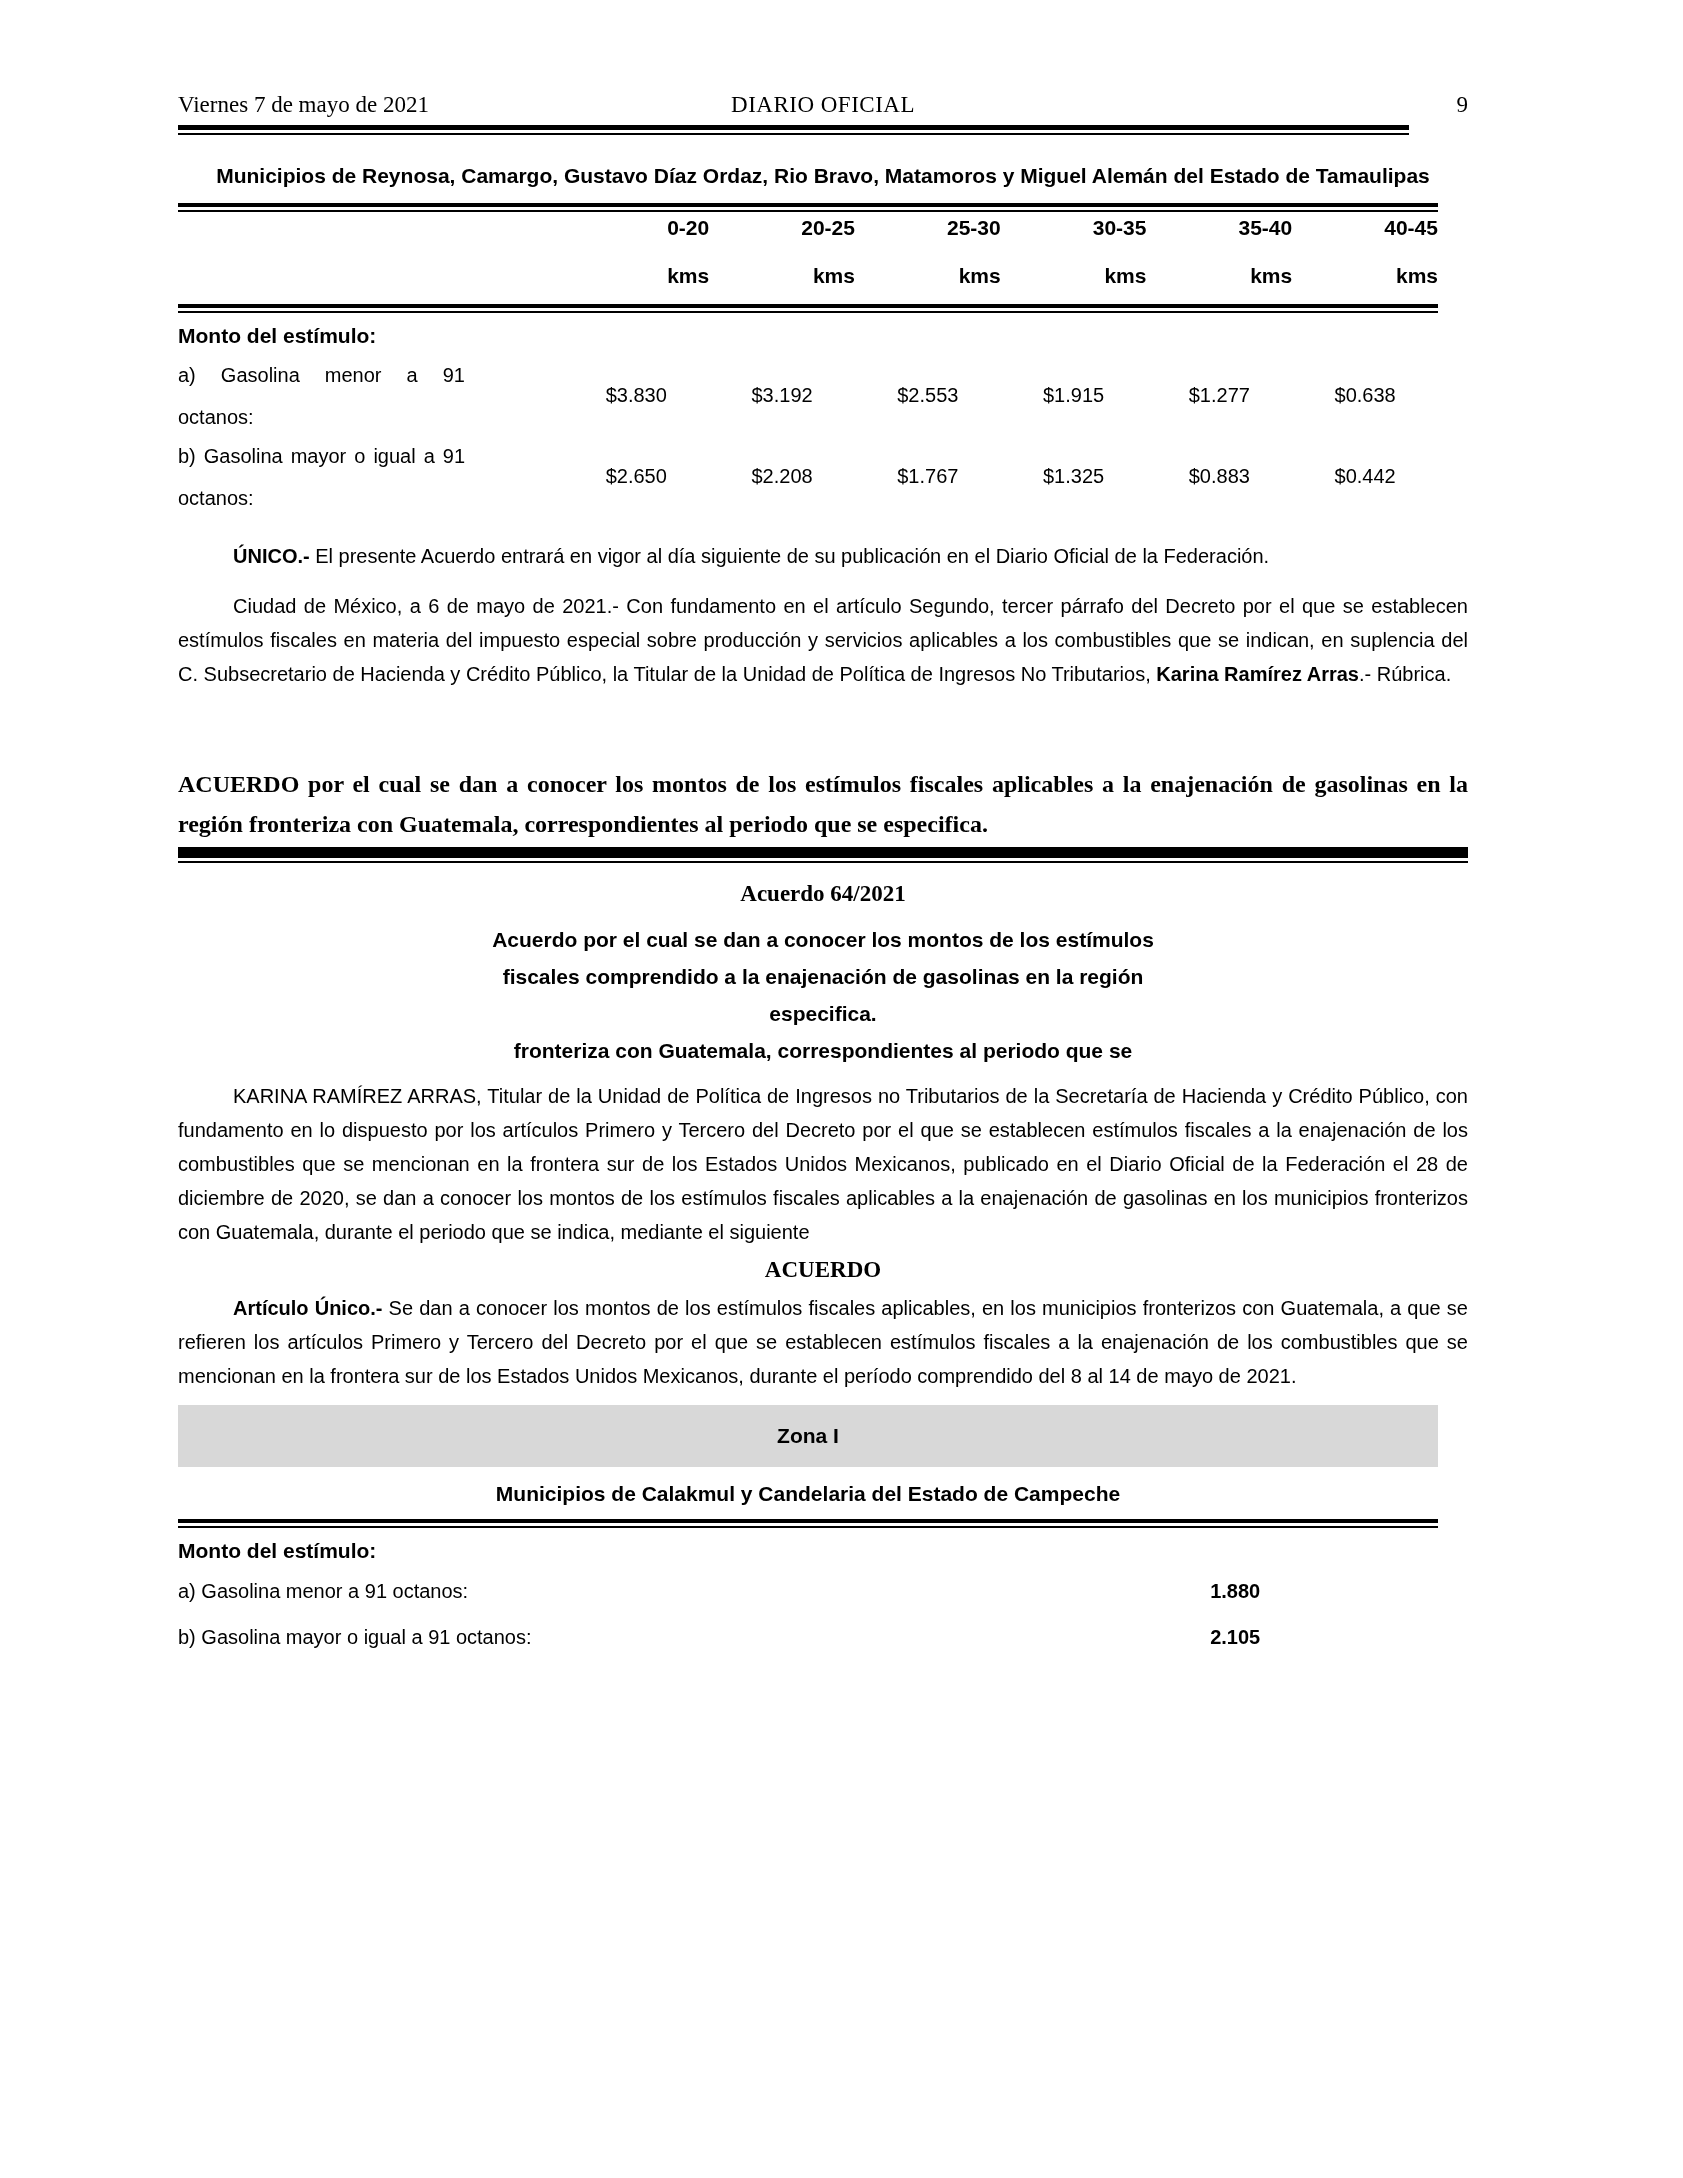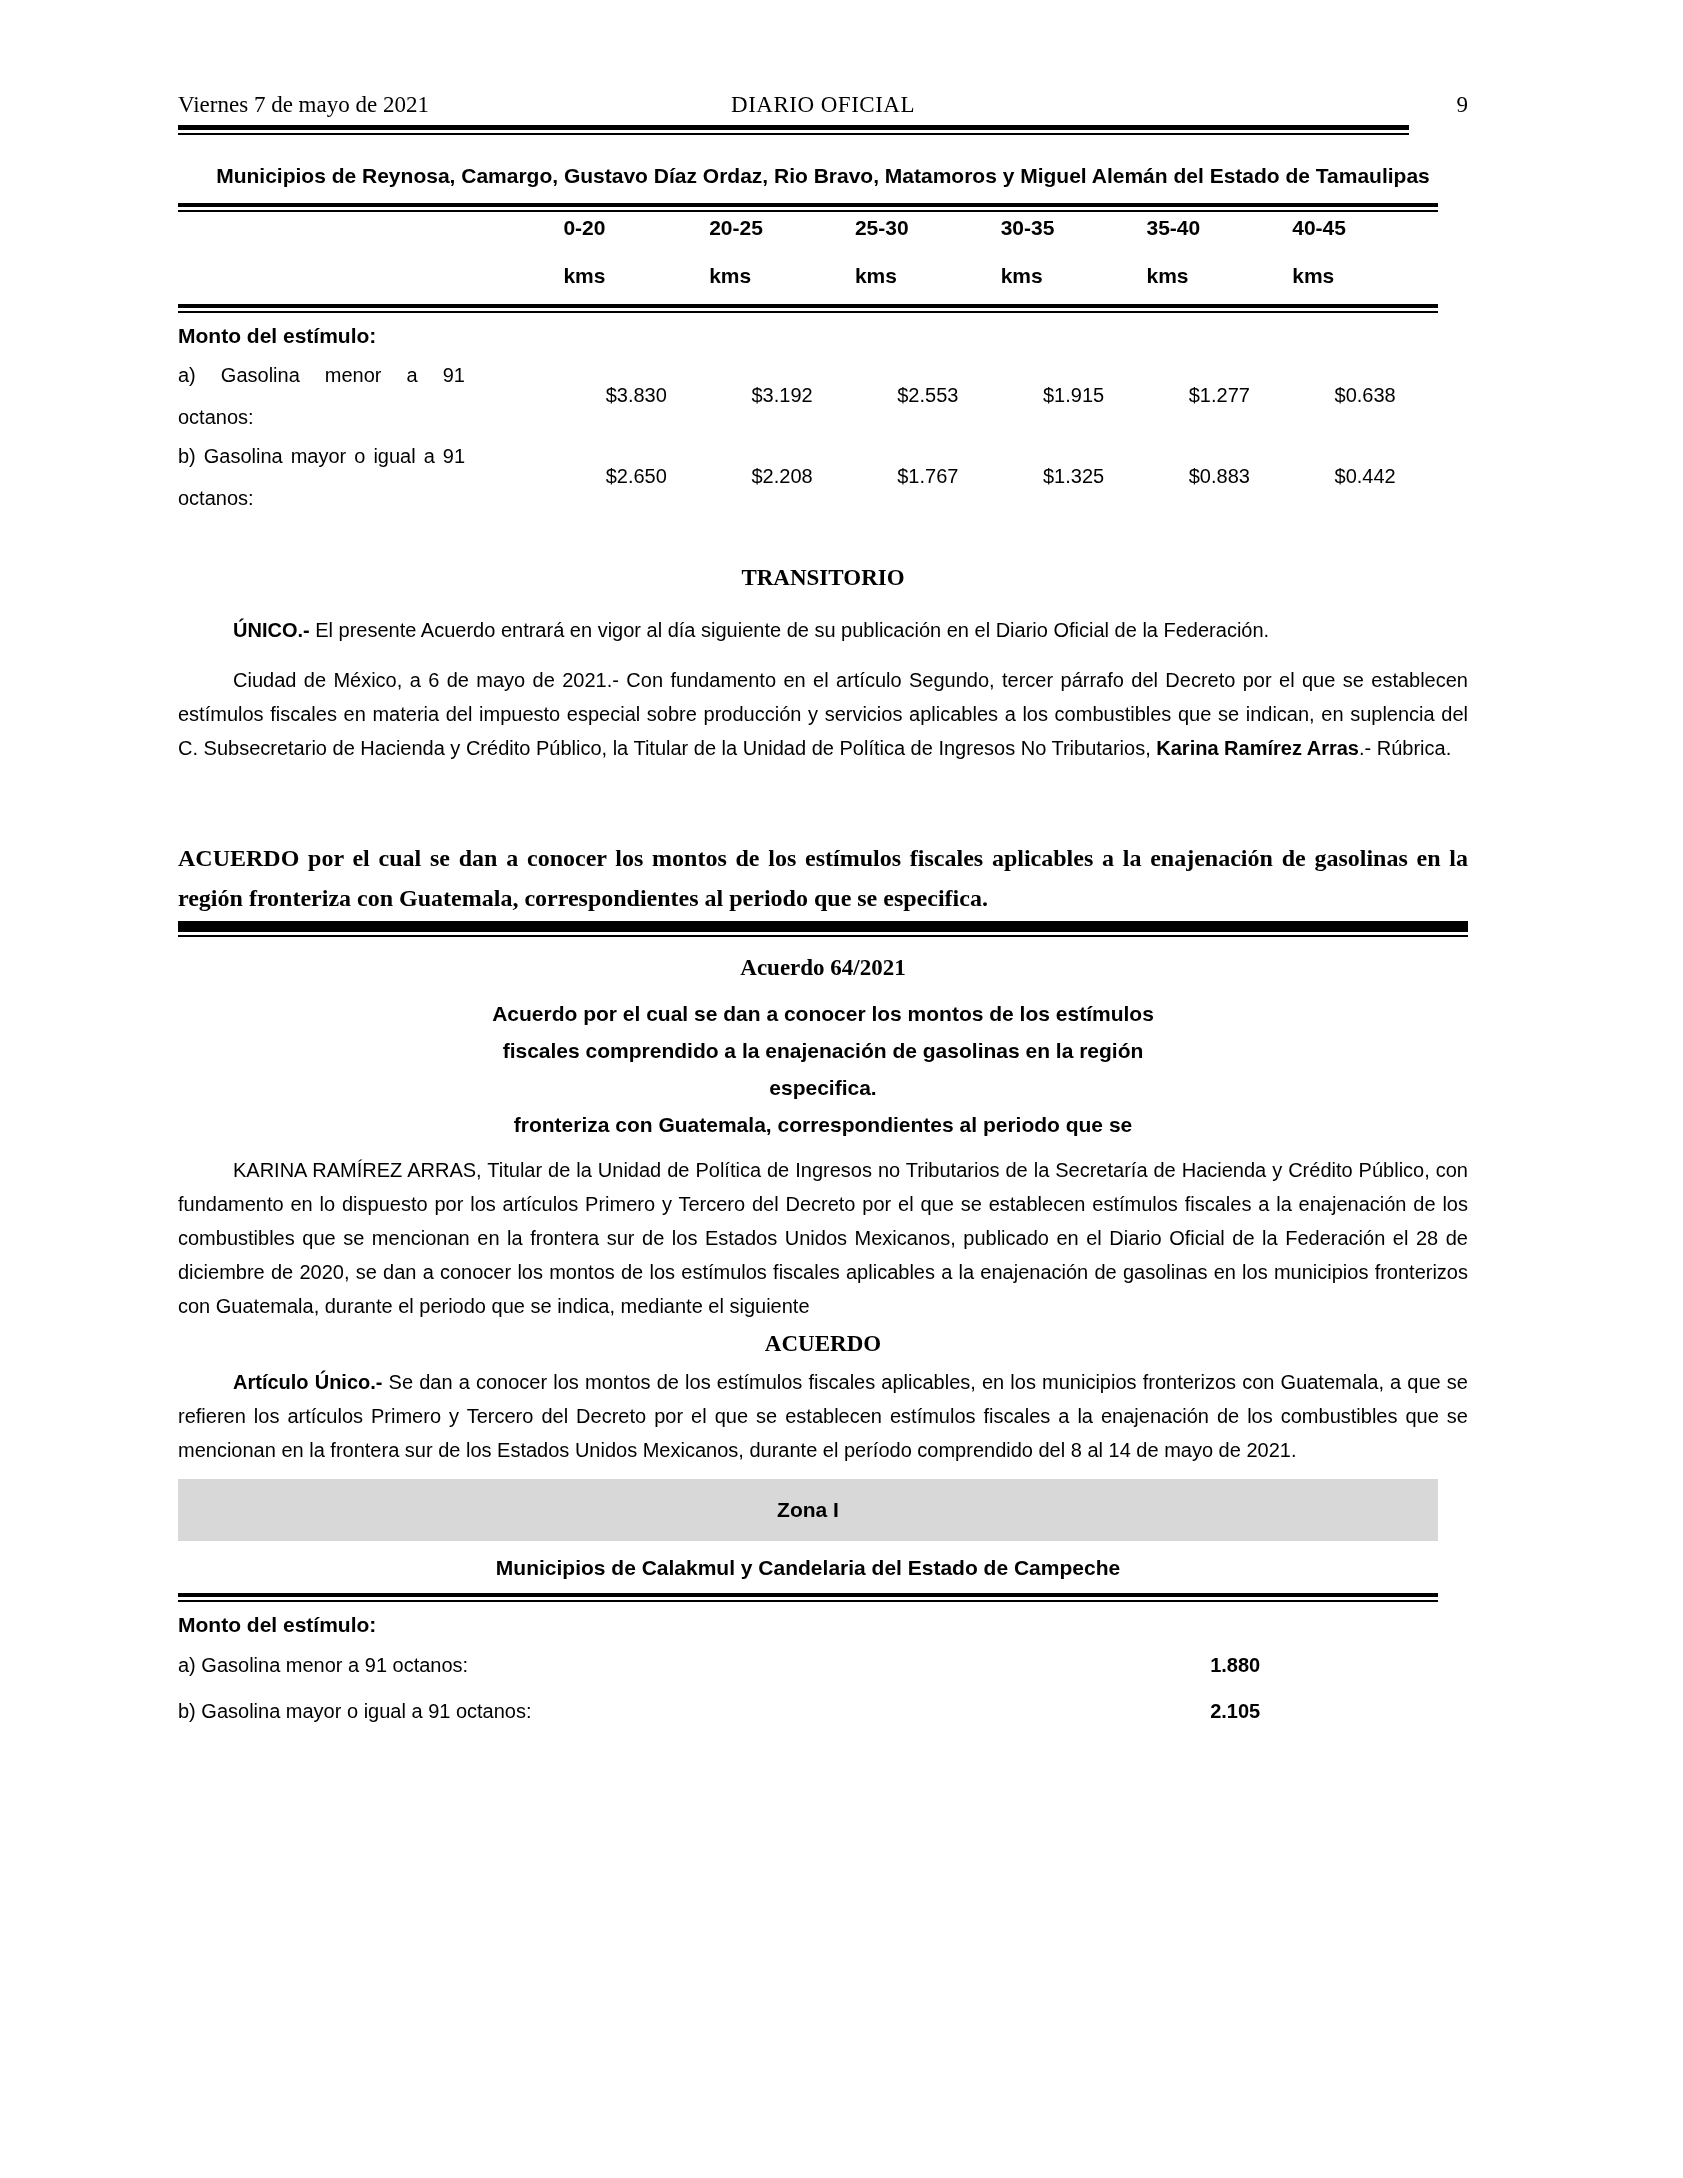--- a/index.html
+++ b/index.html
@@ -44,21 +44,21 @@
   }
   
   .t1{width:1260px;}
   .t1 .rule-top{margin-top:9px;}
   .t1-head{
     display:flex;padding-top:4px;padding-bottom:16px;
     font-family:"Liberation Sans","DejaVu Sans",sans-serif;
     font-weight:bold;font-size:21px;
   }
   .t1-label-col{width:386px;}
-  .t1-col{width:146px;text-align:left;}
+  .t1-col{width:146px;text-align:right;}
   .t1-col .range{line-height:24px;margin-bottom:24px;}
   .t1-col .unit{line-height:24px;}
   .t1-section{
     margin-top:10px;
     font-family:"Liberation Sans","DejaVu Sans",sans-serif;
     font-weight:bold;font-size:21px;line-height:26px;
   }
   .t1-rows{margin-top:6px;}
   .t1-row{display:flex;align-items:center;height:81px;
     font-family:"Liberation Sans","DejaVu Sans",sans-serif;
@@ -203,21 +203,20 @@
           <div class="val">$2.650</div>
           <div class="val">$2.208</div>
           <div class="val">$1.767</div>
           <div class="val">$1.325</div>
           <div class="val">$0.883</div>
           <div class="val">$0.442</div>
         </div>
       </div>
     </div>
 
-    <div class="serif-heading mt-transitorio">TRANSITORIO</div>
     <p class="body-par indent mt-unico"><b class="lead">ÚNICO.-</b><span> El presente Acuerdo entrará en vigor al día siguiente de su publicación en el Diario Oficial de la Federación.</span></p>
     <p class="body-par indent mt-ciudad"><span>Ciudad de México, a 6 de mayo de 2021.- Con fundamento en el artículo Segundo, tercer párrafo del Decreto por el que se establecen estímulos fiscales en materia del impuesto especial sobre producción y servicios aplicables a los combustibles que se indican, en suplencia del C. Subsecretario de Hacienda y Crédito Público, la Titular de la Unidad de Política de Ingresos No Tributarios, </span><b class="lead">Karina Ramírez Arras</b><span>.- Rúbrica.</span></p>
 
     <div class="headline">ACUERDO por el cual se dan a conocer los montos de los estímulos fiscales aplicables a la enajenación de gasolinas en la región fronteriza con Guatemala, correspondientes al periodo que se especifica.</div>
     <div class="headline-bar"></div>
     <div class="serif-heading mt-acuerdo64">Acuerdo 64/2021</div>
 
     <div class="subject-block">
       <div>Acuerdo por el cual se dan a conocer los montos de los estímulos</div>
       <div>fiscales comprendido a la enajenación de gasolinas en la región</div>

